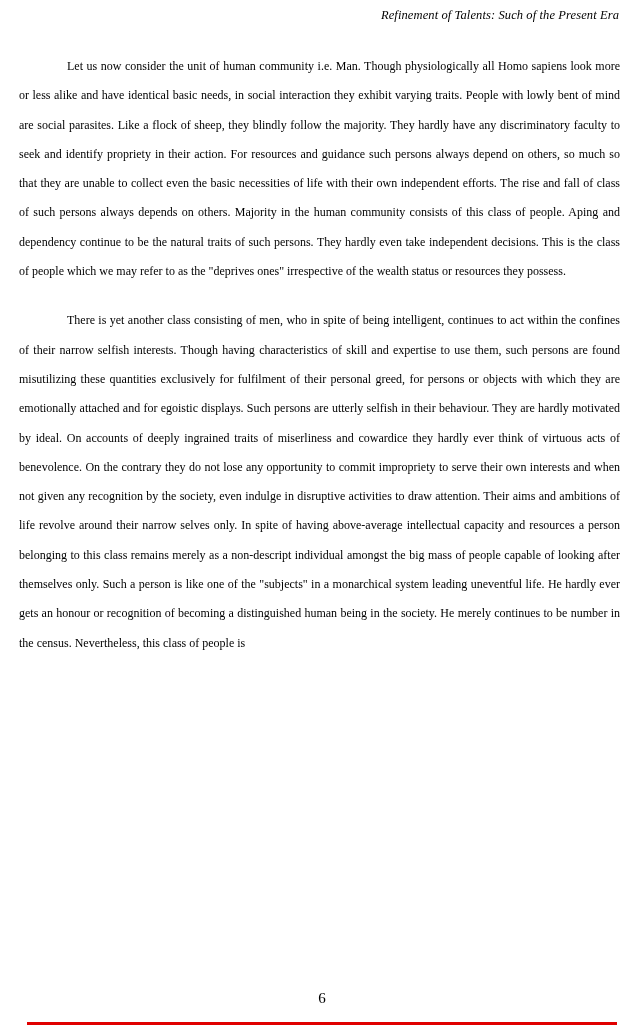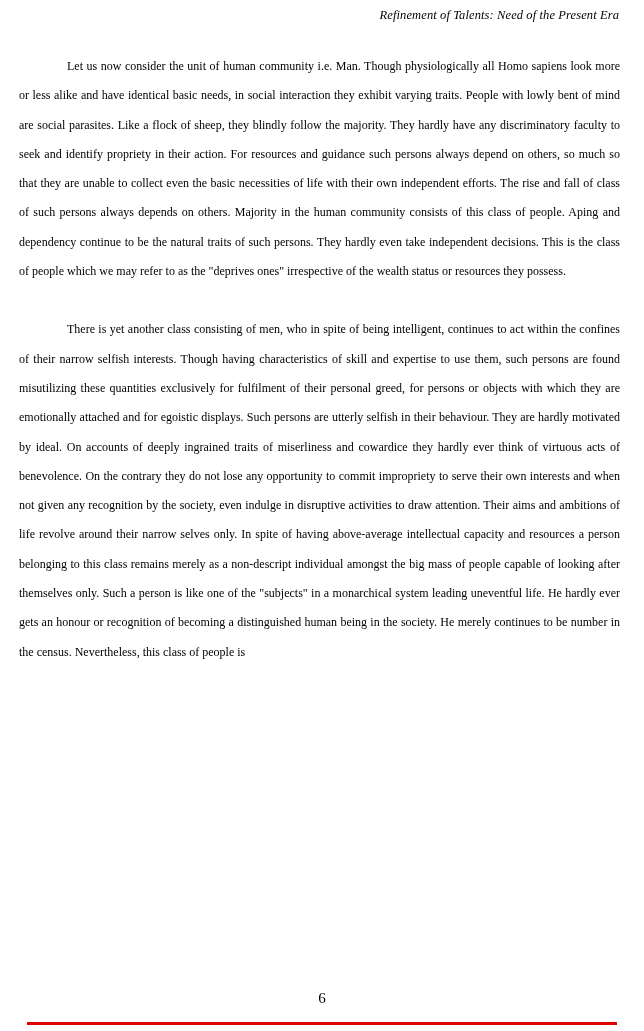--- a/index.html
+++ b/index.html
@@ -42,21 +42,21 @@
     margin: 0;
     font-size: 12px;
     line-height: 29.3px;
     text-align: justify;
     text-justify: inter-word;
     text-indent: 48px;
     -webkit-hyphens: none;
     hyphens: none;
   }
   p.para + p.para {
-    margin-top: 29px;
+    margin-top: 20px;
   }
   .footer-number {
     position: absolute;
     left: 0;
     right: 0;
     top: 990px;
     text-align: center;
     font-size: 15px;
   }
   .footer-rule {
@@ -66,21 +66,21 @@
     width: 590px;
     height: 3px;
     background: #e00000;
   }
 </style>
 </head>
 <body>
 
 <div class="page">
 
-  <div class="running-head">Refinement of Talents:  Need of the Present Era</div>
+  <div class="running-head">Refinement of Talents:  Such of the Present Era</div>
 
   <div class="body-area">
     <p class="para">Let us now consider the unit of human community i.e. Man. Though physiologically all Homo sapiens look more or less alike and have identical basic needs, in social interaction they exhibit varying traits. People with lowly bent of mind are social parasites. Like a flock of sheep, they blindly follow the majority. They hardly have any discriminatory faculty to seek and identify propriety in their action. For resources and guidance such persons always depend on others, so much so that they are unable to collect even the basic necessities of life with their own independent efforts. The rise and fall of class of such persons always depends on others. Majority in the human community consists of this class of people. Aping and dependency continue to be the natural traits of such persons. They hardly even take independent decisions. This is the class of people which we may refer to as the "deprives ones" irrespective of the wealth status or resources they possess.</p>
     <p class="para">There is yet another class consisting of men, who in spite of being intelligent, continues to act within the confines of their narrow selfish interests. Though having characteristics of skill and expertise to use them, such persons are found misutilizing these quantities exclusively for fulfilment of their personal greed, for persons or objects with which they are emotionally attached and for egoistic displays. Such persons are utterly selfish in their behaviour. They are hardly motivated by ideal. On accounts of deeply ingrained traits of miserliness and cowardice they hardly ever think of virtuous acts of benevolence. On the contrary they do not lose any opportunity to commit impropriety to serve their own interests and when not given any recognition by the society, even indulge in disruptive activities to draw attention. Their aims and ambitions of life revolve around their narrow selves only. In spite of having above-average intellectual capacity and resources a person belonging to this class remains merely as a non-descript individual amongst the big mass of people capable of looking after themselves only. Such a person is like one of the "subjects" in a monarchical system leading uneventful life. He hardly ever gets an honour or recognition of becoming a distinguished human being in the society. He merely continues to be number in the census. Nevertheless, this class of people is</p>
   </div>
 
   <div class="footer-number">6</div>
 
   <div class="footer-rule"></div>
 

